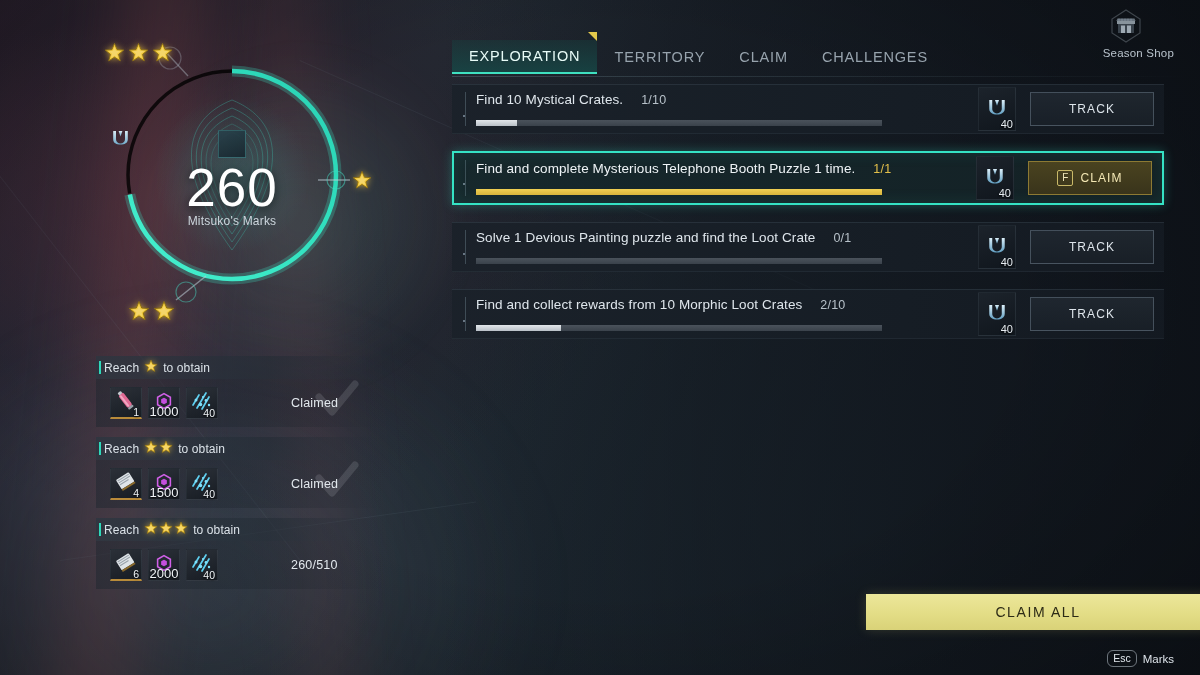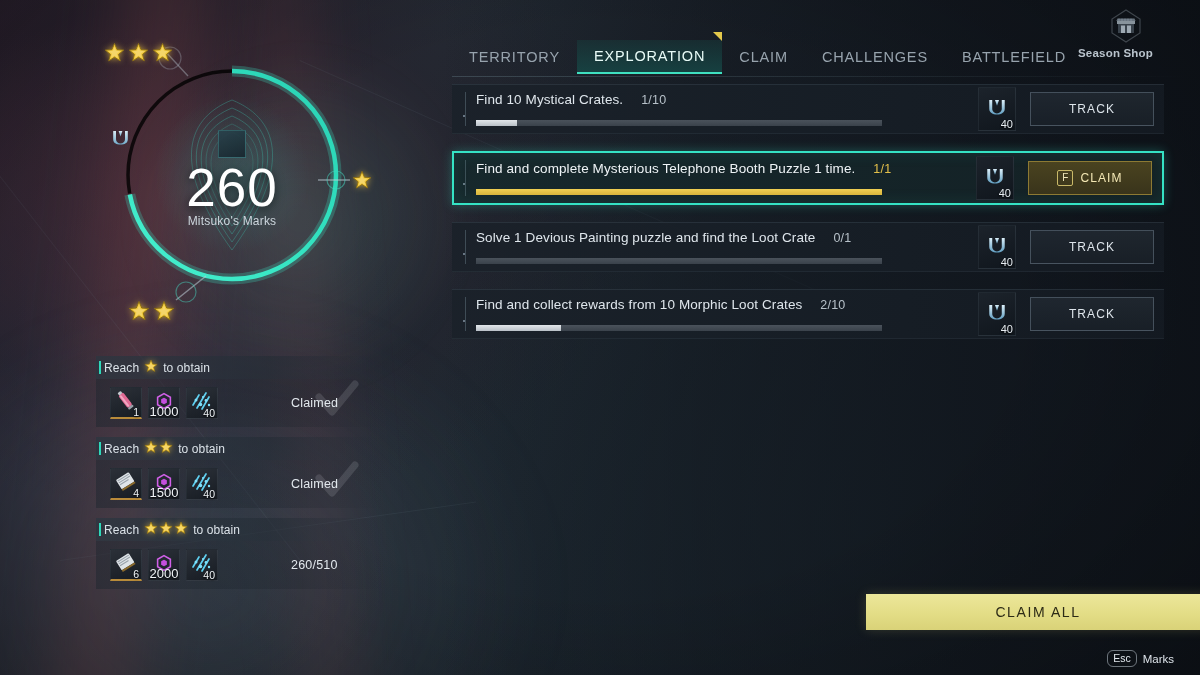--- a/index.html
+++ b/index.html
@@ -47,21 +47,21 @@
     position:absolute; right:0; top:0; width:760px; height:675px;
     background:linear-gradient(90deg, rgba(17,22,29,0) 0%, rgba(17,22,29,.55) 34%, rgba(16,21,28,.86) 72%, rgba(15,20,27,.93) 100%);
   }
   .bg-line {
     position:absolute; background:rgba(150,190,200,.07); height:1px; transform-origin:0 0;
   }
 
   
   #season-shop {
     position:absolute; right:26px; top:6px; z-index:30;
-    width:96px; text-align:left; cursor:pointer;font-weight:bold;
+    width:96px; text-align:right; cursor:pointer;
   }
   #season-shop .shop-ico { height:40px; display:flex; align-items:center; justify-content:center; }
   #season-shop .shop-label {
     font-size:11.5px; color:#b9c3cc; letter-spacing:.2px; margin-top:1px;
   }
 
   
   #tabbar {
     position:absolute; left:452px; top:40px; z-index:25;
     display:flex; align-items:flex-end; height:34px;
@@ -280,25 +280,24 @@
         <line x1="18" y1="11.5" x2="18" y2="14"></line>
           <line x1="21" y1="11.5" x2="21" y2="14"></line>
         <line x1="24" y1="11.5" x2="24" y2="14"></line>
       </g>
     </svg>
   </div>
   <div class="shop-label">Season Shop</div>
 </div>
 
 <div id="tabbar">
+    <div class="tab active">EXPLORATION</div>
     <div class="tab">TERRITORY</div>
-    <div class="tab active">EXPLORATION</div>
     <div class="tab">CLAIM</div>
     <div class="tab">CHALLENGES</div>
-    <div class="tab">BATTLEFIELD</div>
   </div>
 <div id="tab-underline"></div>
 
 <div id="quest-list">
     <div class="quest-row">
       <div class="row-tick"></div>
       <div class="quest-main">
         <div class="quest-topline">
           <span class="quest-title">Find 10 Mystical Crates.</span>
           <span class="quest-count">1/10</span>

